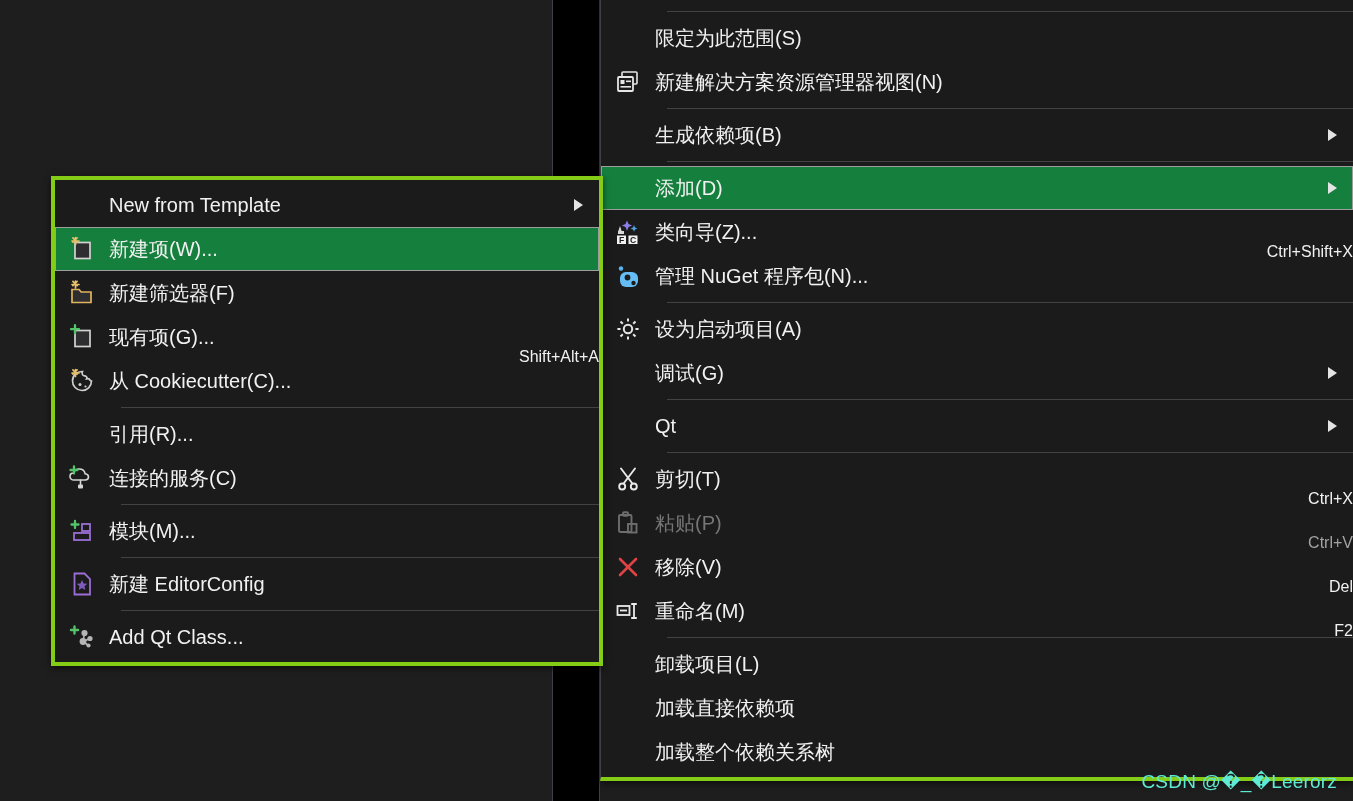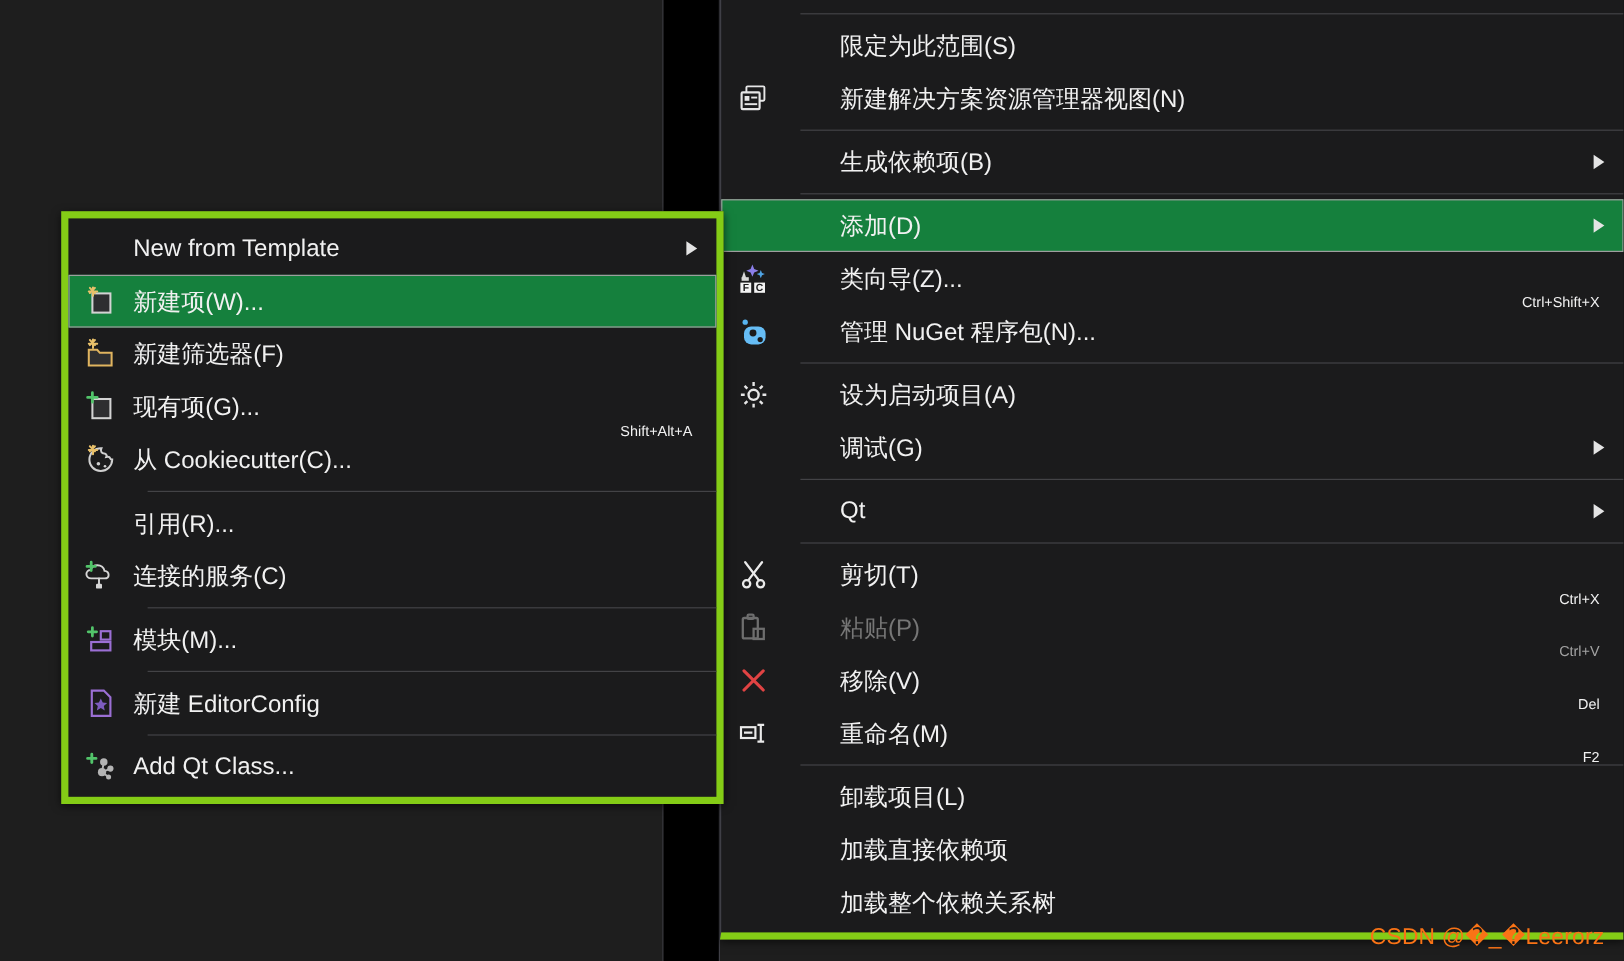--- a/index.html
+++ b/index.html
@@ -22,21 +22,21 @@
   }
   .strip-edge2{
     position:absolute; left:599px; top:0; width:1px; height:801px;
     background:#3f3f46;
   }
 
   
   .menu{
     position:absolute;
     background:#1b1b1c;
-    border:6px solid #84cc16;
+    border:4px solid #84cc16;
     box-shadow:0 2px 7px rgba(0,0,0,.6);
   }
   .menu-inner{ padding:3px 0; }
 
   .mi{
     position:relative;
     display:flex;
     align-items:center;
     height:44px;
     padding:0 0 0 0;
@@ -52,22 +52,21 @@
     outline-offset:-1px;
   }
   .mi .ico{
     width:54px; min-width:54px;
     height:44px;
     display:flex; align-items:center; justify-content:center;
   }
   .mi .lbl{ flex:1 1 auto; padding-right:28px; }
   .mi .acc{
     color:#f1f1f1;
-    font-size:12px;
-    padding-right:20px;
+    font-size:16px;
     margin-top:40px;
   }
   .mi.disabled .acc{ color:#a3a3a3; }
   .mi .arrow{
     position:absolute;
     right:16px; top:50%;
     transform:translateY(-50%);
     width:0;height:0;
     border-top:6px solid transparent;
     border-bottom:6px solid transparent;
@@ -83,27 +82,27 @@
   #leftMenu{
     left:51px; top:176px; width:552px;
   }
   
   #rightMenu{
     left:600px; top:-40px; width:753px;
     border-left:1px solid #3f3f46;
     border-top:none;
     border-right:none;
   }
-  #rightMenu .mi{ height:44px;gap:45px; }
+  #rightMenu .mi{ height:44px; }
   #rightMenu .sep{ margin-left:66px; }
 
   
   .watermark{
     position:absolute; right:16px; bottom:8px;
-    color:#f97316; font-size:19px;
+    color:#5eead4; font-size:19px;
     letter-spacing:.2px;
   }
 
   
   svg.i{ width:28px; height:28px; display:block; }
 </style>
 </head>
 <body>
 
 <div id="root">

